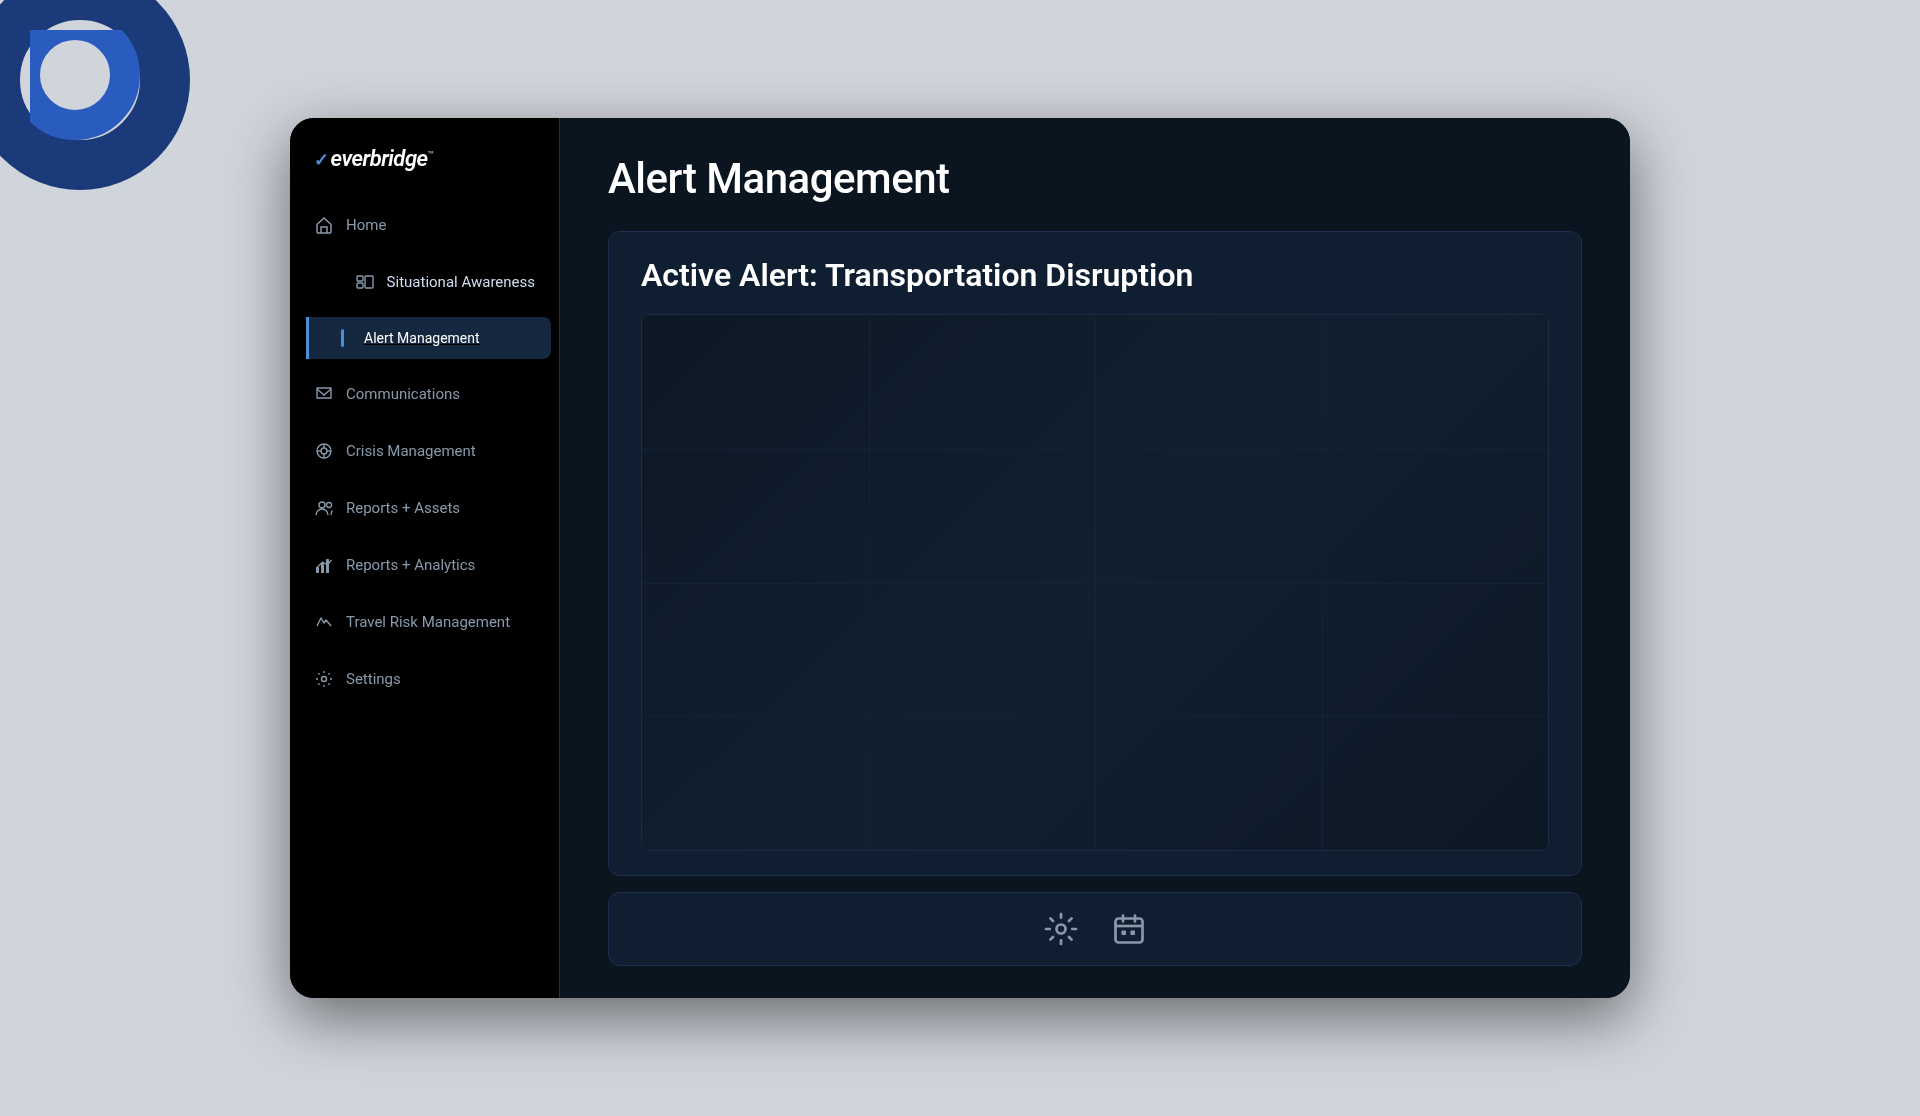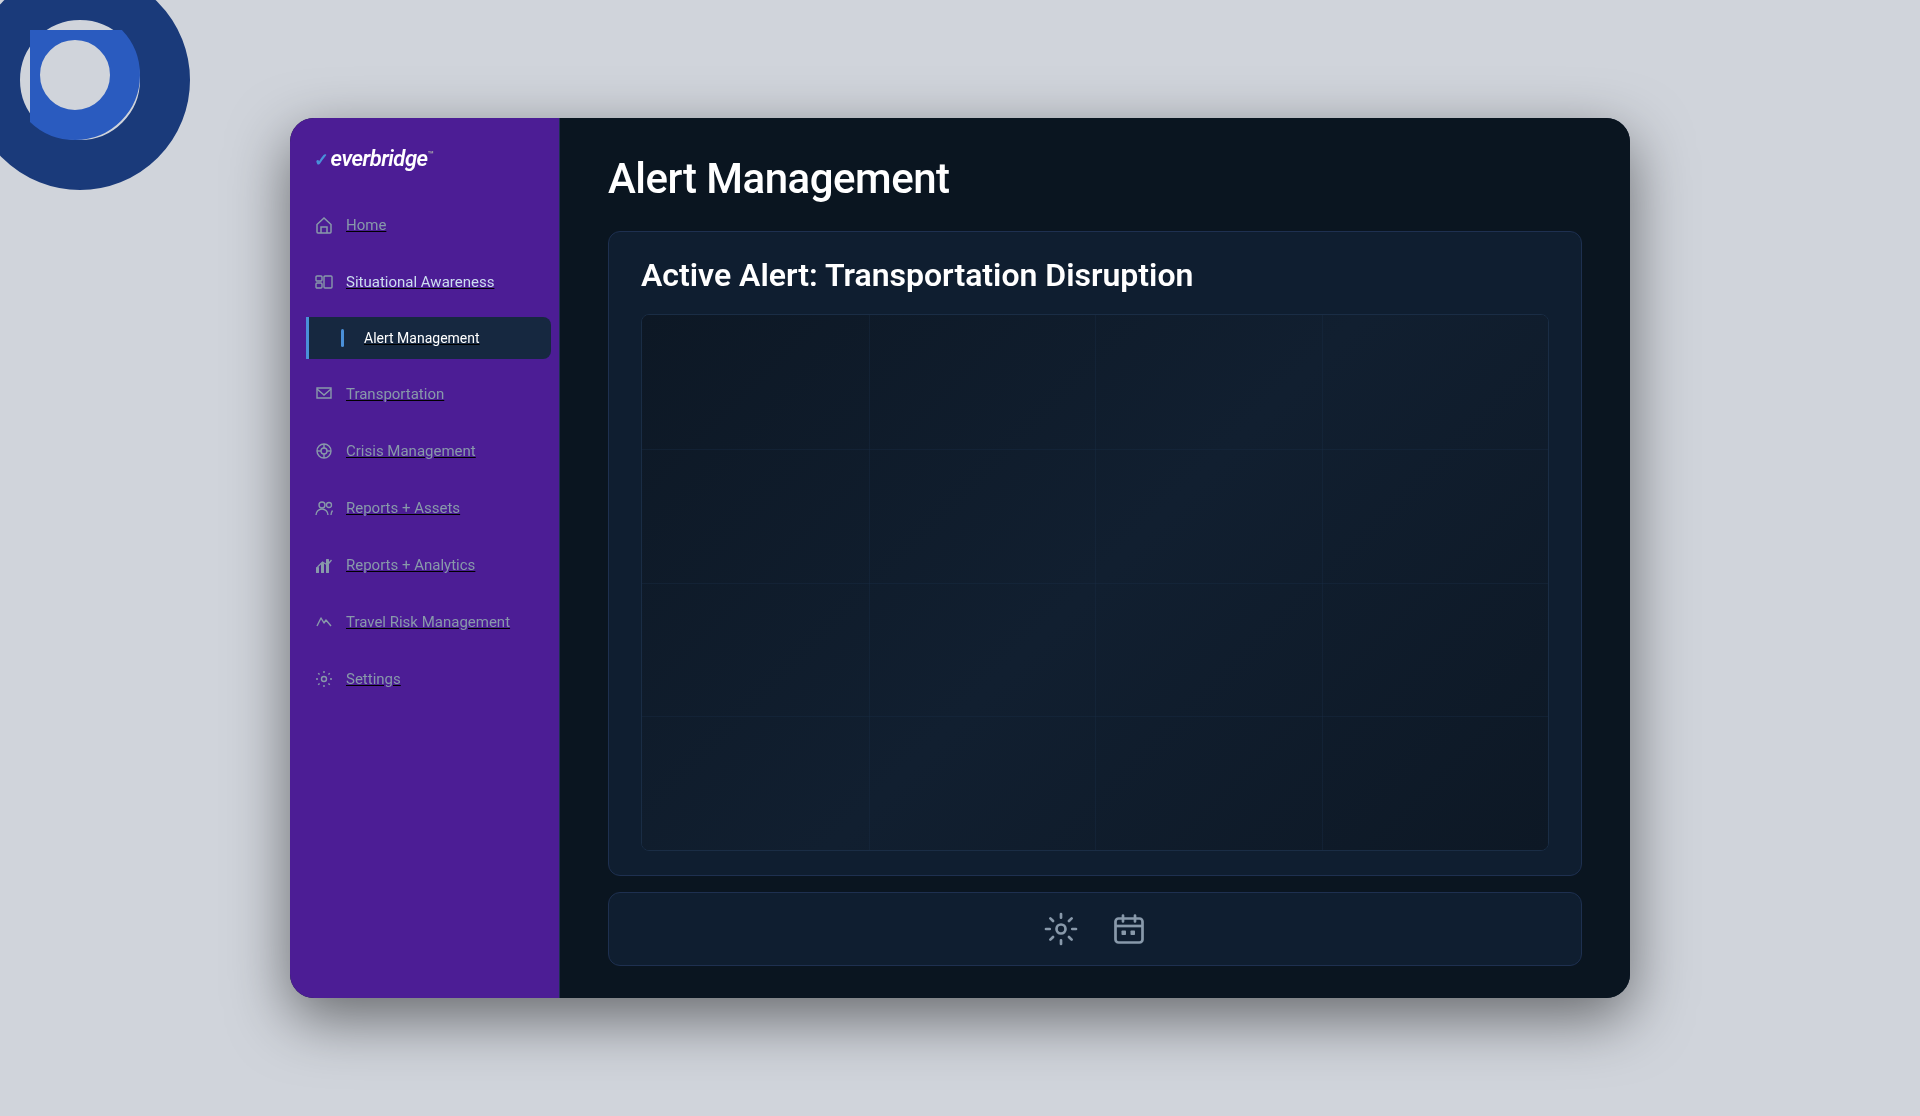--- a/index.html
+++ b/index.html
@@ -58,21 +58,21 @@
       border-radius: 24px;
       display: flex;
       overflow: hidden;
       box-shadow: 0 20px 60px rgba(0,0,0,0.5);
     }
 
     
     .sidebar {
       width: 270px;
       min-width: 270px;
-      background: #4c1d95;
+      background: #000000;
       border-right: 1px solid #1e3050;
       display: flex;
       flex-direction: column;
       padding-top: 0;
     }
 
     .logo-area {
       padding: 28px 24px 32px 24px;
       display: flex;
       align-items: center;
@@ -95,20 +95,21 @@
       padding: 12px 16px;
       border-radius: 8px;
       cursor: pointer;
       color: #8899aa;
       font-size: 15px;
       transition: background 0.15s;
     }
 
     .nav-item.active-parent {
       color: #ccddef;
+      justify-content: flex-end;
     }
 
     .nav-icon {
       width: 20px;
       height: 20px;
       display: flex;
       align-items: center;
       justify-content: center;
       font-size: 16px;
       flex-shrink: 0;
@@ -278,21 +279,21 @@
         <span>Alert Management</span>
       </div>
 
       <div class="nav-item">
         <span class="nav-icon">
           <svg viewBox="0 0 20 20" fill="none" xmlns="http://www.w3.org/2000/svg">
             <path d="M3 4h14v10H3z" stroke="#8899aa" stroke-width="1.4" rx="1" fill="none"></path>
             <path d="M3 5l7 6 7-6" stroke="#8899aa" stroke-width="1.4" fill="none"></path>
           </svg>
         </span>
-        <span>Transportation</span>
+        <span>Communications</span>
       </div>
 
       <div class="nav-item">
         <span class="nav-icon">
           <svg viewBox="0 0 20 20" fill="none" xmlns="http://www.w3.org/2000/svg">
             <circle cx="10" cy="10" r="7" stroke="#8899aa" stroke-width="1.4" fill="none"></circle>
             <circle cx="10" cy="10" r="3" stroke="#8899aa" stroke-width="1.4" fill="none"></circle>
             <line x1="10" y1="3" x2="10" y2="7" stroke="#8899aa" stroke-width="1.4"></line>
             <line x1="10" y1="13" x2="10" y2="17" stroke="#8899aa" stroke-width="1.4"></line>
             <line x1="3" y1="10" x2="7" y2="10" stroke="#8899aa" stroke-width="1.4"></line>

